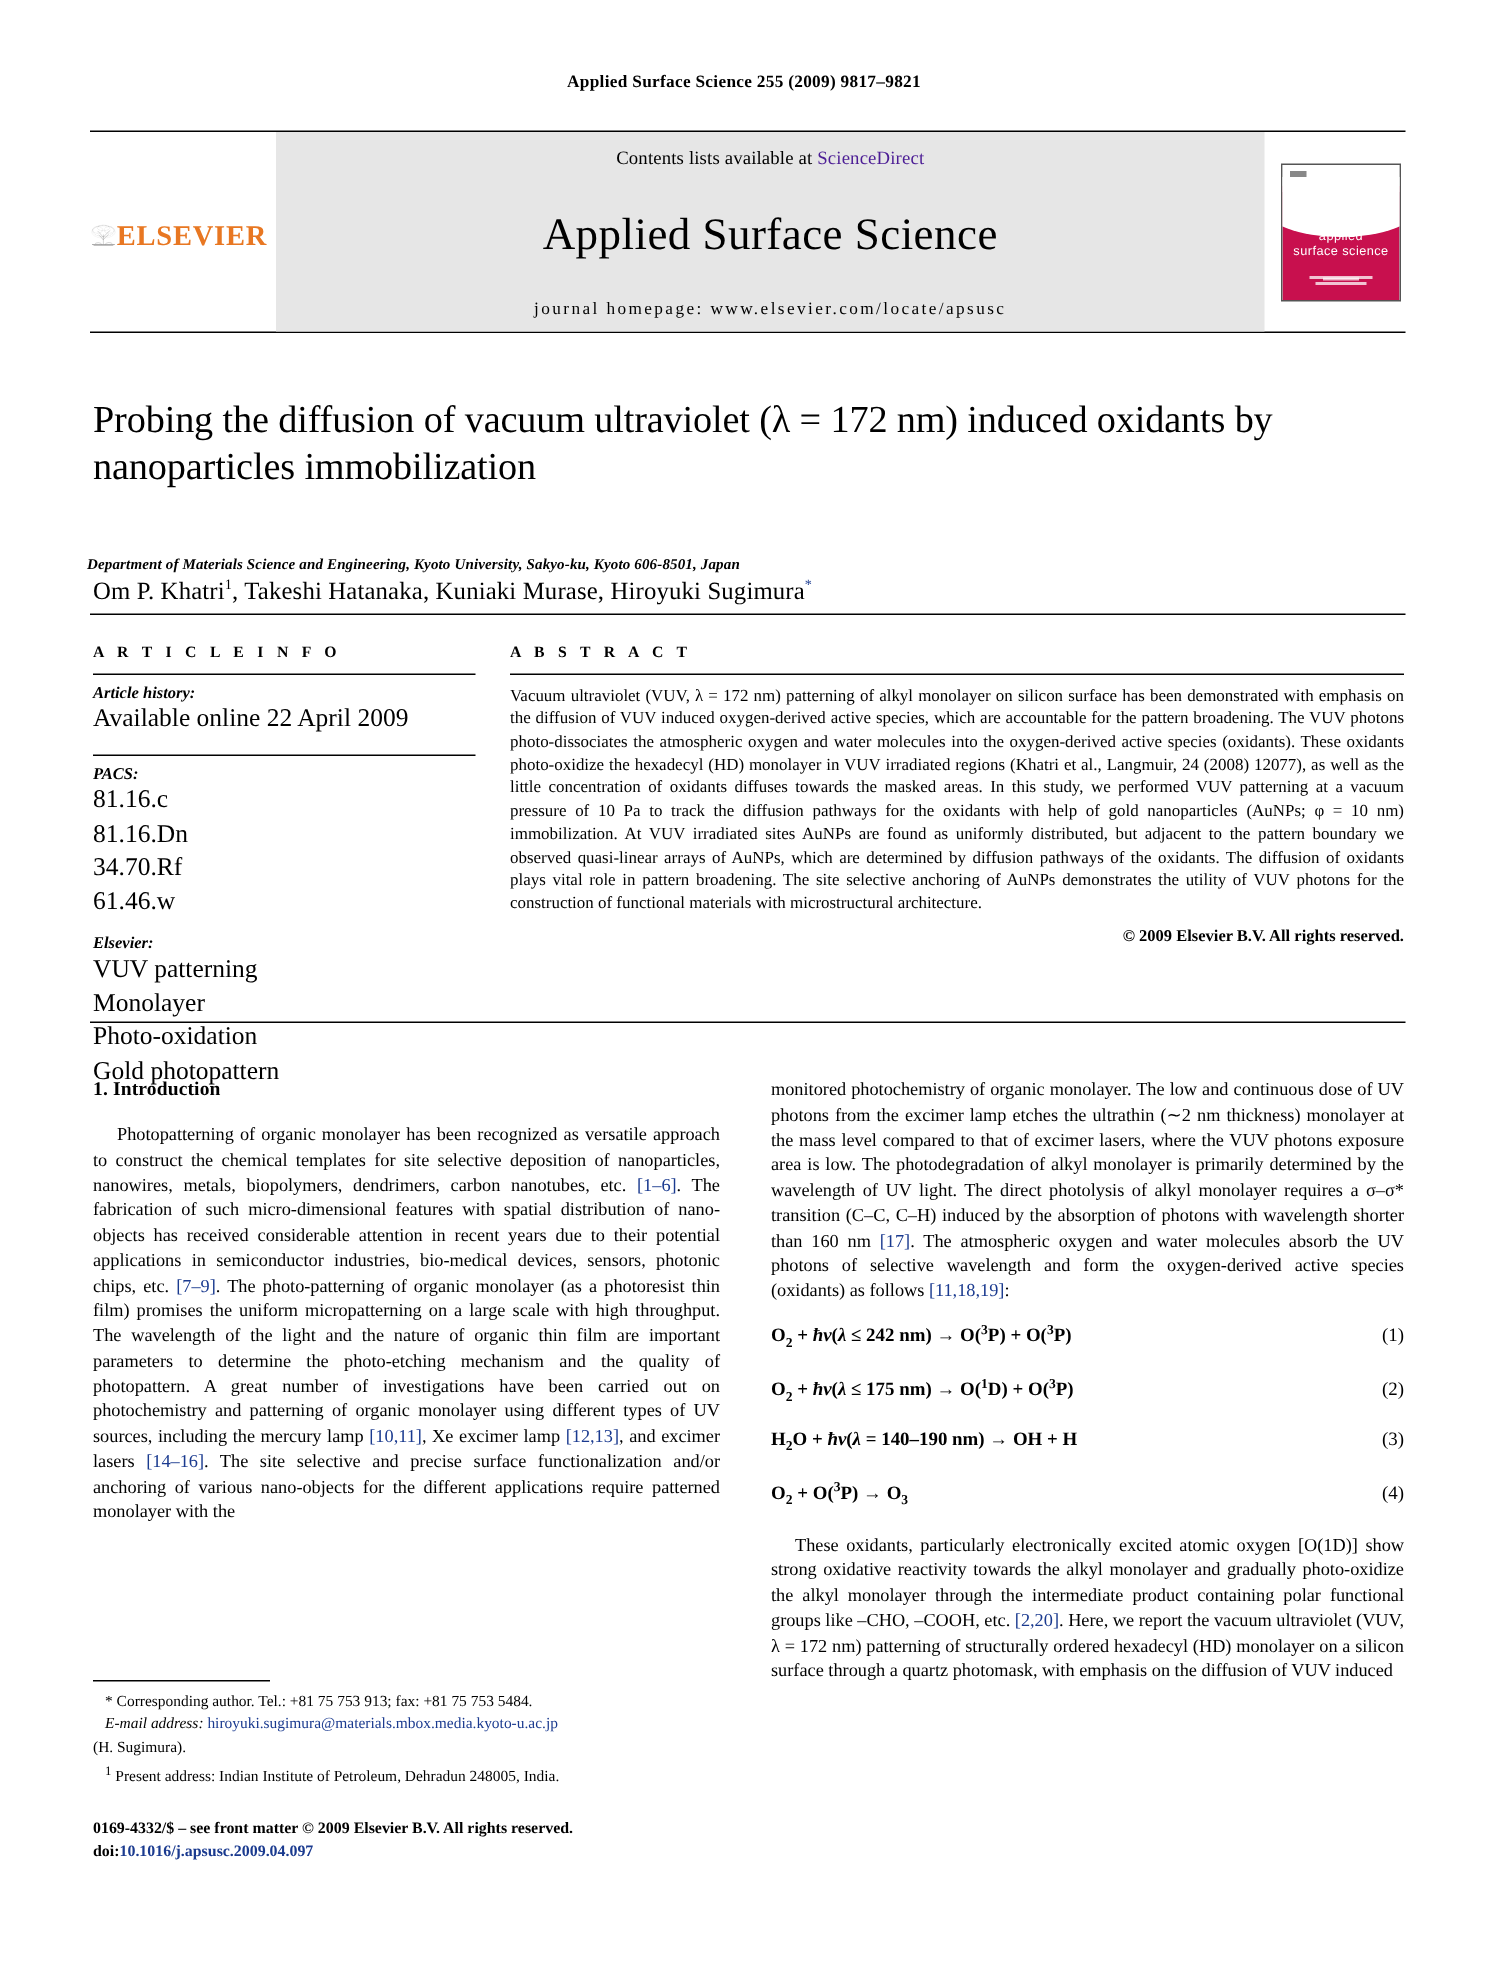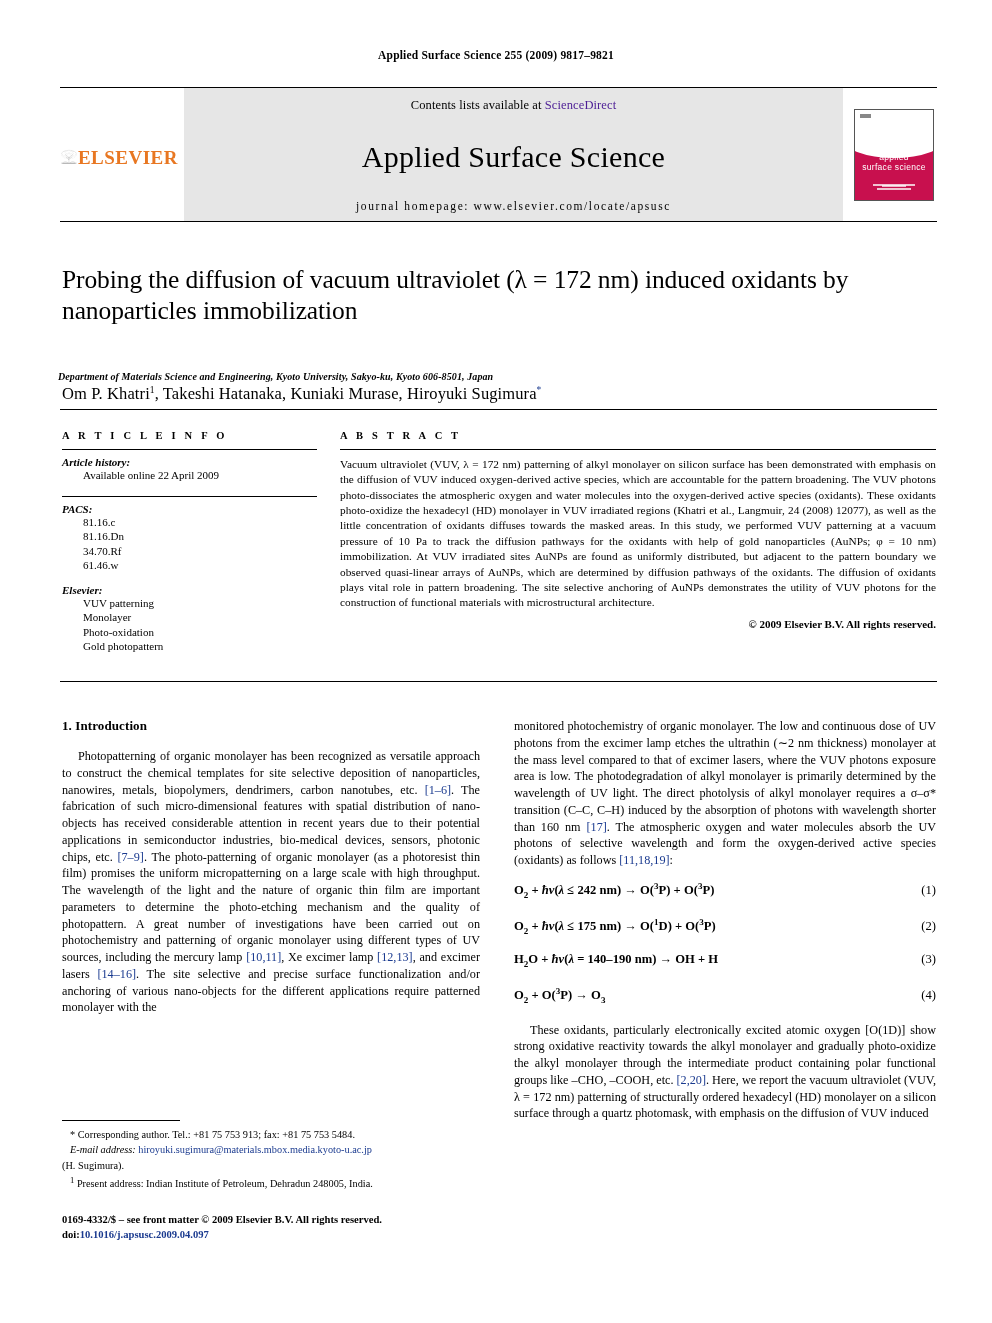--- a/index.html
+++ b/index.html
@@ -217,23 +217,22 @@
   .hr-thick {
     border-top: 1.8px solid #000;
     margin: 13px 0 6px 0;
   }
   .ital-head {
     font-style: italic;
     font-weight: bold;
     font-size: 11px;
   }
   .info-line {
-    font-size: 11px;
+    font-size: 17px;
     line-height: 1.32;
-    margin-left: 21px;
   }
   .info-group { margin-bottom: 11px; }
   .abstract-body {
     font-size: 11.3px;
     line-height: 1.36;
     text-align: justify;
     margin-top: 7px;
   }
   .copyright {
     font-size: 11px;

